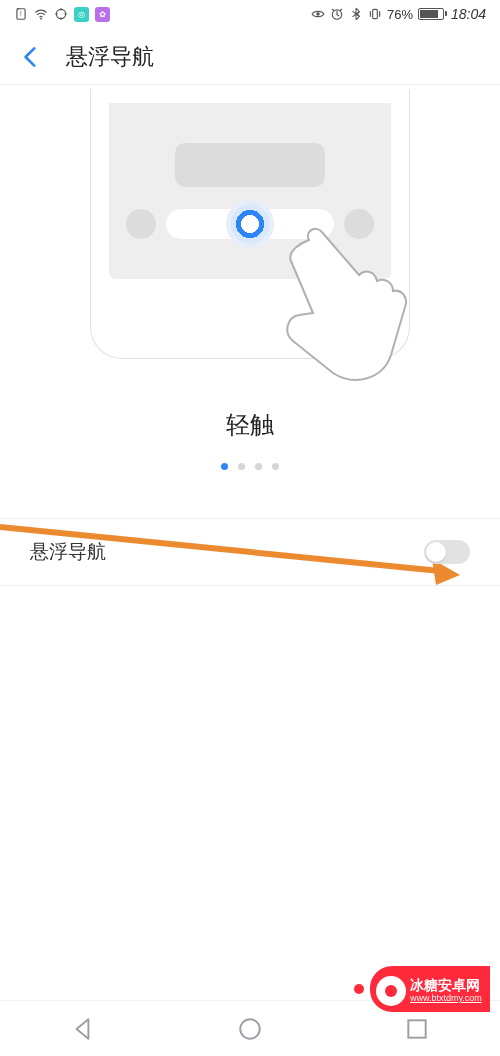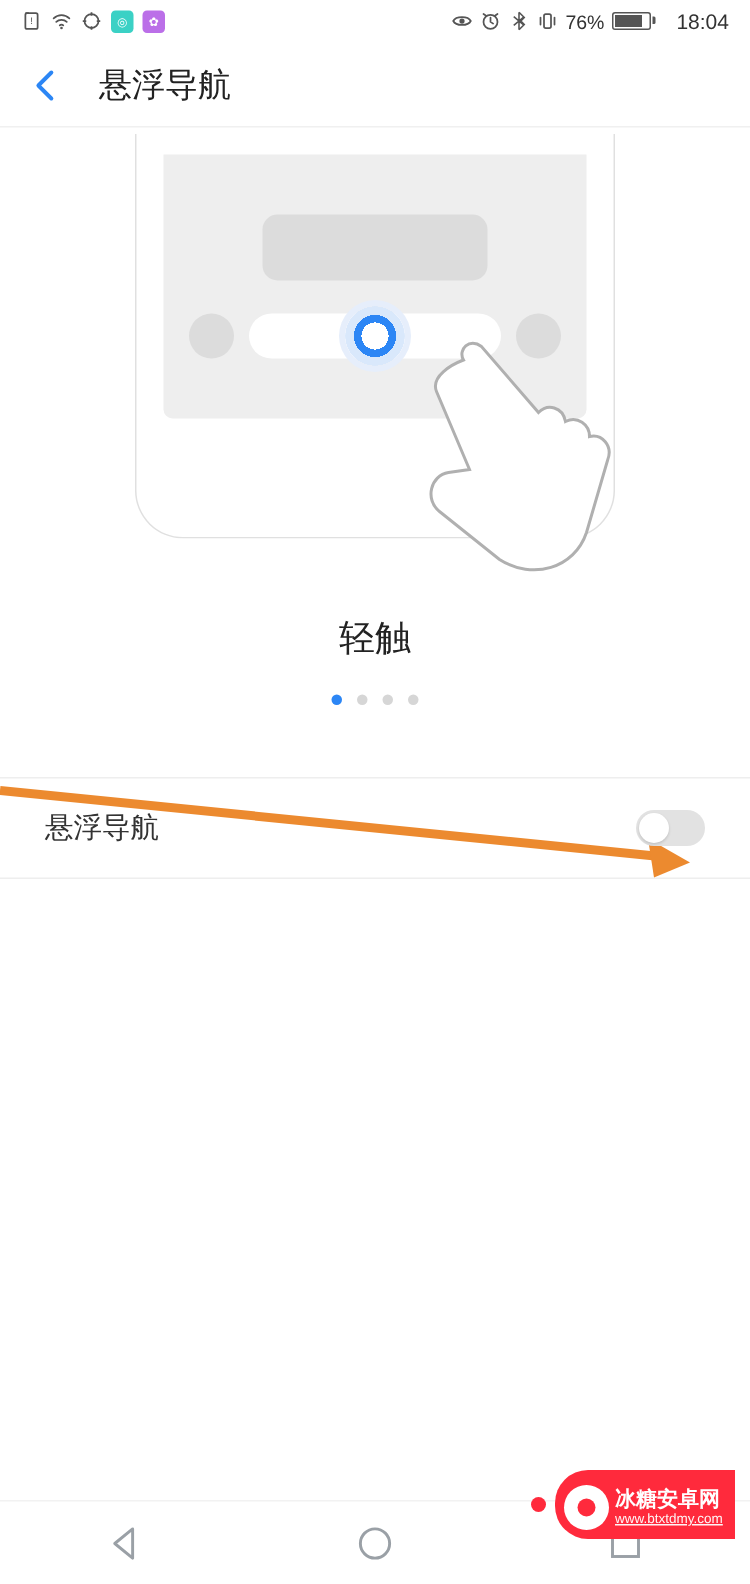--- a/index.html
+++ b/index.html
@@ -26,21 +26,21 @@
       width: 15px; height: 15px; border-radius: 3px;
       display: inline-flex; align-items: center; justify-content: center;
       font-size: 8px; color: #fff;
     }
     .mini-green { background: #3bd1c5; }
     .mini-purple { background: #bb6fe8; }
     .batt-pct { font-size: 13px; }
     .battery-icon { width: 26px; height: 12px; border: 1.3px solid #555; border-radius: 2px; position: relative; }
     .battery-icon::after { content: ""; position: absolute; right: -4px; top: 2px; width: 2px; height: 5px; background: #555; border-radius: 0 1px 1px 0; }
     .battery-fill { position: absolute; left: 1px; top: 1px; bottom: 1px; width: 76%; background: #555; }
-    .time { font-size: 14px; margin-left: 12px; }
+    .time { font-size: 14px; margin-left: 2px; font-style: italic; }
 
     .header {
       display: flex;
       align-items: center;
       padding: 14px 18px 12px;
       gap: 22px;
       border-bottom: 1px solid #f0f0f0;
     }
     .back-arrow { width: 26px; height: 26px; }
     .header-title { font-size: 22px; color: #222; font-weight: 500; }
@@ -127,21 +127,21 @@
       display: flex;
       align-items: center;
       justify-content: space-around;
       border-top: 1px solid #f2f2f2;
       background: #fff;
     }
     .nav-btn { width: 26px; height: 26px; }
 
     .watermark-badge {
       position: absolute;
-      right: 0; bottom: 24px;
+      right: 0; bottom: 38px;
       width: 130px; height: 56px;
     }
     .wm-bubble {
       position: absolute; left: 0; top: 4px;
       background: #ff2a3c;
       border-radius: 22px 0 0 22px;
       color: #fff;
       padding: 6px 8px 4px 40px;
       font-size: 14px; font-weight: 700;
       height: 46px;

